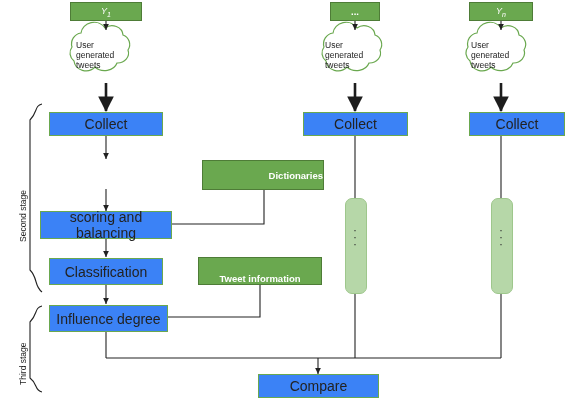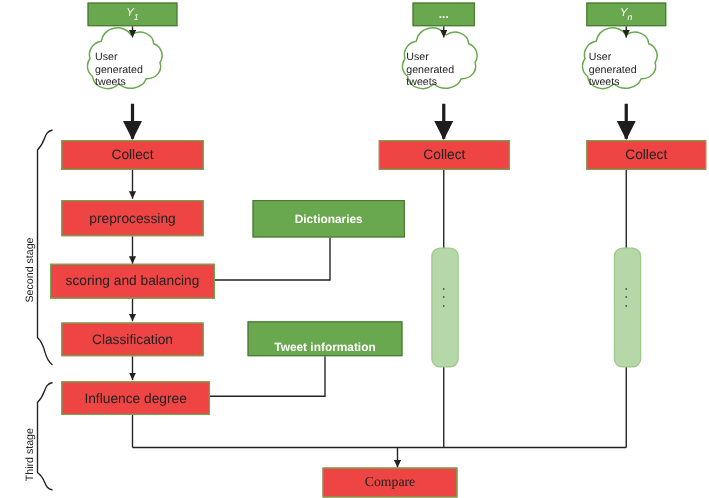--- a/index.html
+++ b/index.html
@@ -1,21 +1,21 @@
 <!DOCTYPE html>
 <html><head>
 <meta charset="utf-8">
 <style>
   html,body{margin:0;padding:0;background:#ffffff;}
   body{width:567px;height:398px;position:relative;font-family:"Liberation Sans",sans-serif;overflow:hidden;}
   #canvas{position:absolute;left:0;top:0;width:567px;height:398px;}
   .node{position:absolute;box-sizing:border-box;display:flex;align-items:center;justify-content:center;text-align:center;}
   .greenbox{background:#6aa84f;border:1px solid #4e7c37;color:#ffffff;font-size:9px;font-style:italic;}
   .greenbox.plain{font-style:normal;font-weight:bold;font-size:9.5px;}
-  .whitebox{background:#ef4444;border:1px solid #6aa84f;color:#222222;font-size:11px;}
+  .whitebox{background:#3b82f6;border:1px solid #6aa84f;color:#222222;font-size:14px;}
   .cloudtext{position:absolute;text-align:left;font-size:8.5px;color:#222222;line-height:10px;}
   .sidelabel{position:absolute;font-size:8.5px;color:#222222;transform-origin:left top;white-space:nowrap;}
   .dots{position:absolute;color:#333;font-size:12px;line-height:7px;text-align:center;}
   .vbar{position:absolute;background:#b6d7a8;border:1px solid #9ec78c;border-radius:7px;}
   sub{font-size:7px;}
 </style>
 </head>
 <body>
 
 <div id="canvas">
@@ -109,41 +109,38 @@
   <div class="node whitebox" style="left:49px;top:112px;width:114px;height:24px;">
     <span>Collect</span>
   </div>
   <div class="node whitebox" style="left:303px;top:112px;width:105px;height:24px;">
     <span>Collect</span>
   </div>
   <div class="node whitebox" style="left:469px;top:112px;width:96px;height:24px;">
     <span>Collect</span>
   </div>
 
-  <div class="node whitebox" style="left:49px;top:160px;width:114px;height:29px;">
-    <span>preprocessing</span>
-  </div>
   <div class="node whitebox" style="left:40px;top:211px;width:132px;height:28px;">
     <span>scoring and balancing</span>
   </div>
   <div class="node whitebox" style="left:49px;top:305px;width:119px;height:27px;">
     <span>Influence degree</span>
   </div>
   <div class="node whitebox" style="left:49px;top:258px;width:114px;height:27px;">
     <span>Classification</span>
   </div>
 
-  <div class="node greenbox plain" style="left:202px;top:160px;width:122px;height:30px;">
+  <div class="node greenbox plain" style="left:202px;top:160px;width:122px;height:30px;justify-content:flex-end;">
     <span>Dictionaries</span>
   </div>
   <div class="node greenbox plain" style="left:198px;top:257px;width:124px;height:28px;align-items:flex-end;">
     <span>Tweet information</span>
   </div>
 
-  <div class="node whitebox" style="left:258px;top:374px;width:108px;height:24px;font-family:Liberation Serif, serif;">
+  <div class="node whitebox" style="left:258px;top:374px;width:121px;height:24px;">
     <span>Compare</span>
   </div>
 
   <div class="vbar" style="left:345px;top:198px;width:20px;height:94px;"></div>
   <div class="dots" style="left:345px;top:227px;width:20px;">
     <div>·</div>
       <div>·</div>
       <div>·</div>
   </div>
 

